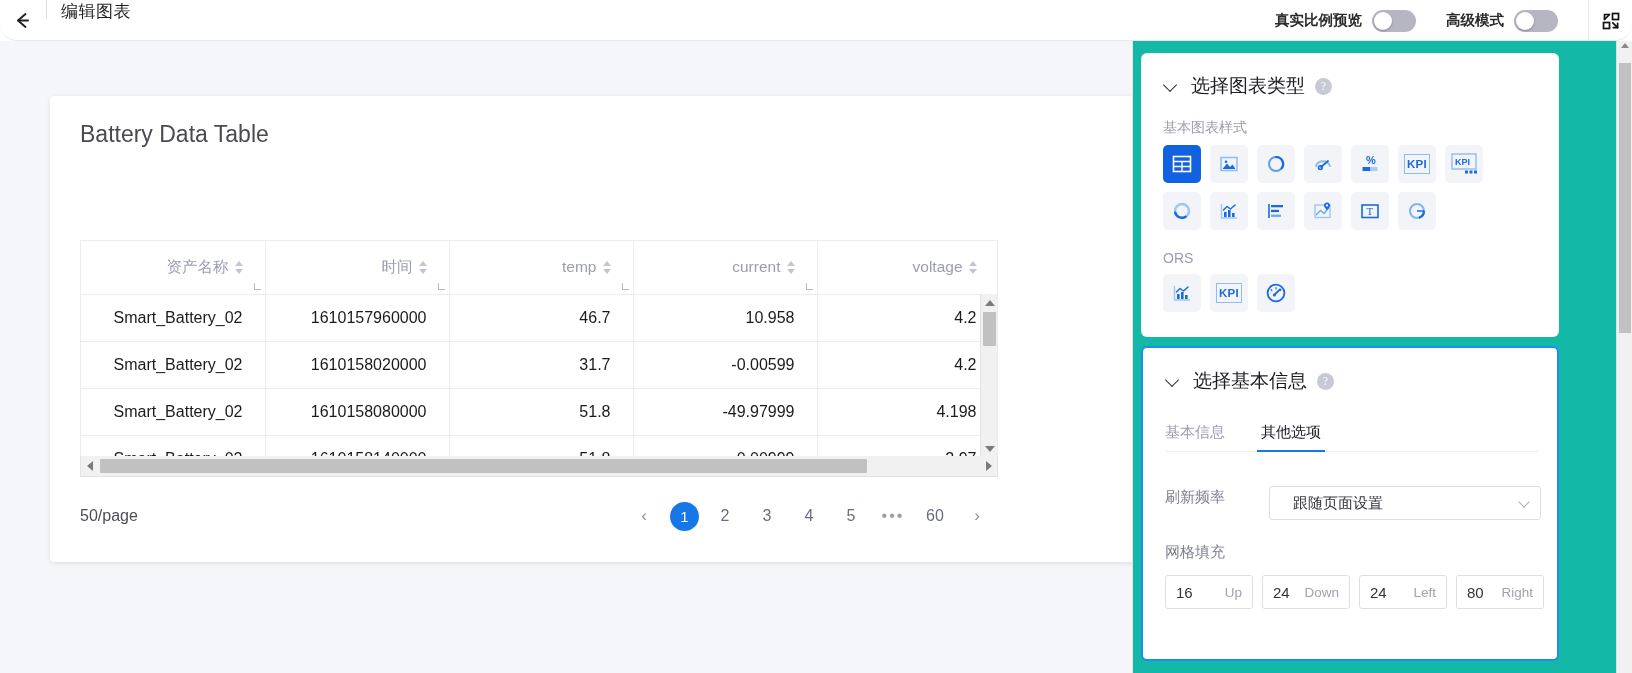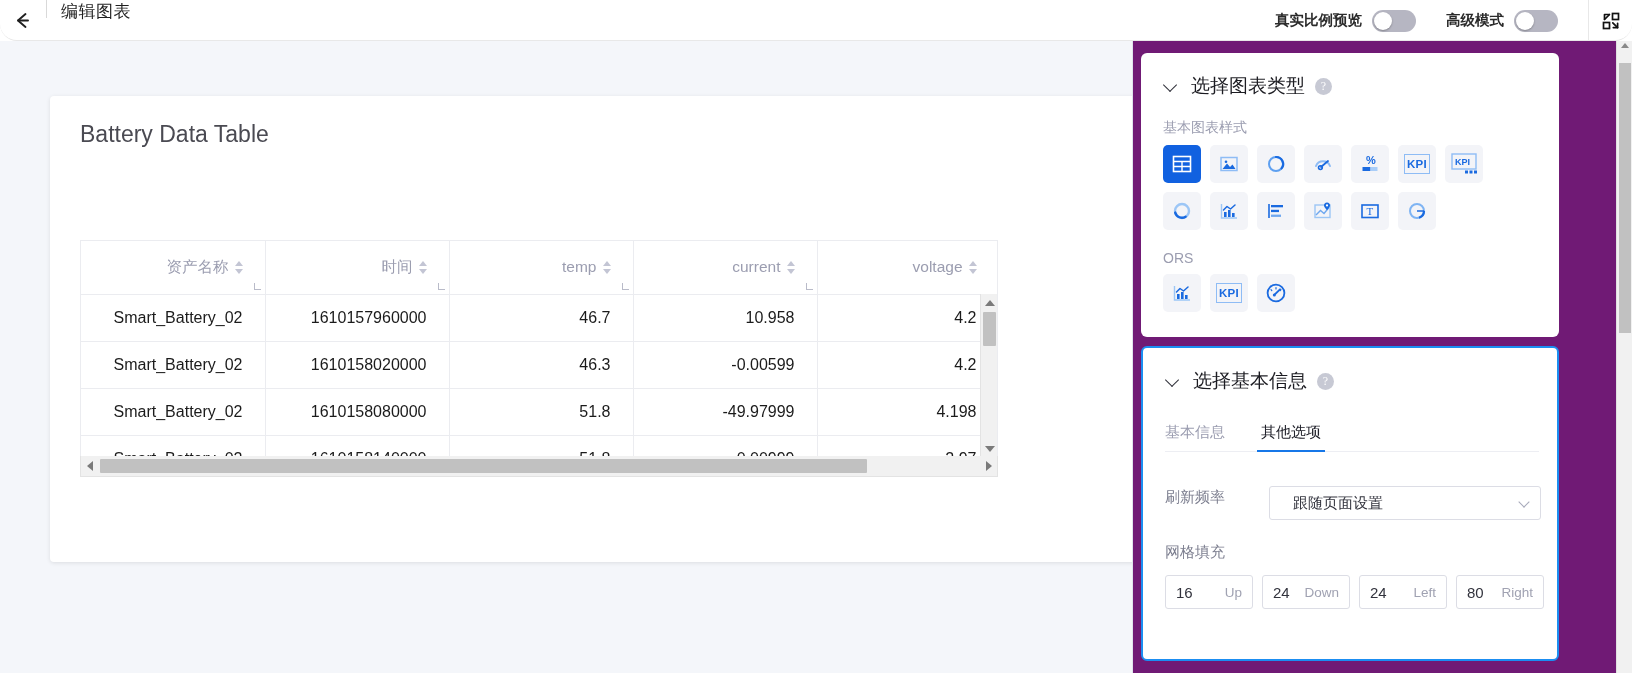--- a/index.html
+++ b/index.html
@@ -180,21 +180,21 @@
     background: #1677e8; color: #fff; border-radius: 50%;
     width: 29px; height: 29px; min-width: 29px; font-size: 15px;
   }
   .pg.arrow { color: #8d8fa0; font-size: 17px; }
   .pg.dots { letter-spacing: 2px; color: #9b9db0; }
 
   
   .rightpanel {
     position: absolute; top: 41px; left: 1132px;
     width: 500px; height: 632px;
-    background: #701a75;
+    background: #14b8a6;
     border-left: 1px solid #dfe3ec;
   }
   .panel-card {
     position: absolute; left: 8px;
     width: 418px;
     background: #ffffff;
     border-radius: 6px;
   }
   #card-charttype { top: 12px; height: 284px; }
   #card-basicinfo {
@@ -426,21 +426,21 @@
           <tr>
             <td class="first">Smart_Battery_02</td>
             <td>1610157960000</td>
             <td>46.7</td>
             <td>10.958</td>
             <td>4.2</td>
           </tr>
           <tr>
             <td class="first">Smart_Battery_02</td>
             <td>1610158020000</td>
-            <td>46.3</td>
+            <td>31.7</td>
             <td>-0.00599</td>
             <td>4.2</td>
           </tr>
           <tr>
             <td class="first">Smart_Battery_02</td>
             <td>1610158080000</td>
             <td>51.8</td>
             <td>-49.97999</td>
             <td>4.198</td>
           </tr>
@@ -468,20 +468,34 @@
     <div class="hscroll">
       <div class="harrow l">
           <div class="tri-l"></div>
         </div>
       <div class="hthumb"></div>
       <div class="harrow r">
           <div class="tri-r"></div>
         </div>
     </div>
 
+    <div class="pager-row">
+      <span class="page-size">50/page</span>
+      <div class="pager">
+        <span class="pg arrow">‹</span>
+        <span class="pg active">1</span>
+        <span class="pg">2</span>
+        <span class="pg">3</span>
+        <span class="pg">4</span>
+        <span class="pg">5</span>
+        <span class="pg dots">•••</span>
+        <span class="pg">60</span>
+        <span class="pg arrow">›</span>
+      </div>
+    </div>
   </div>
 </div>
 
 <div class="rightpanel">
 
   <div class="panel-card" id="card-charttype">
     <div class="panel-head">
       <span class="chev"></span>
       <span class="panel-title">选择图表类型</span>
       <span class="help-badge">?</span>

